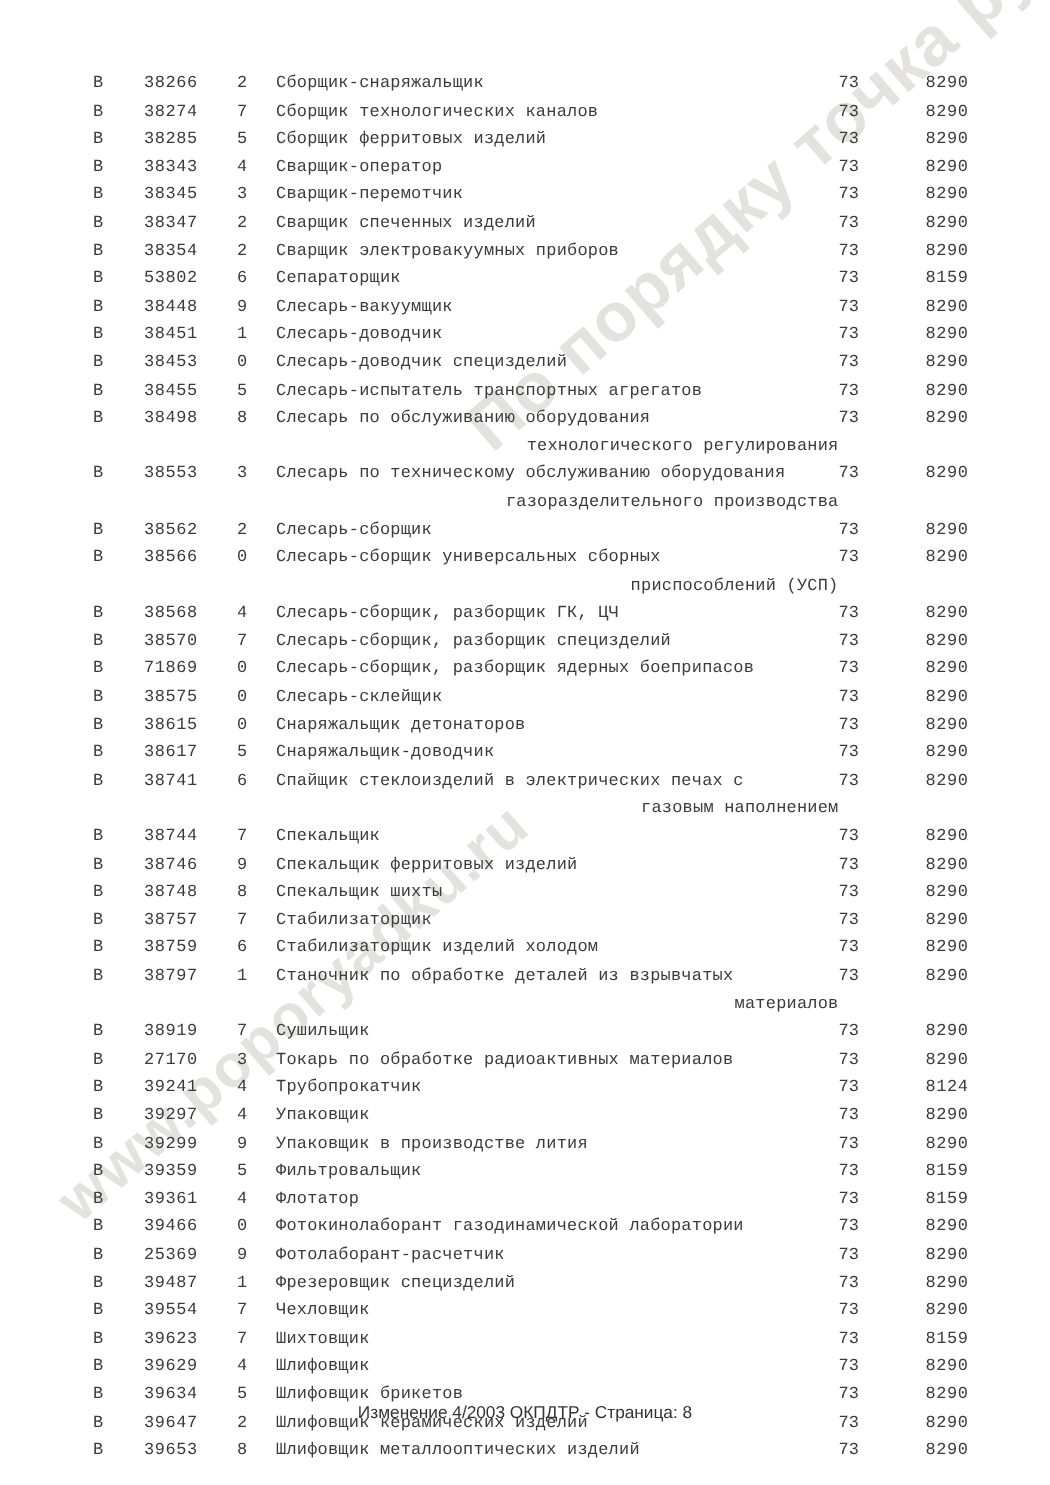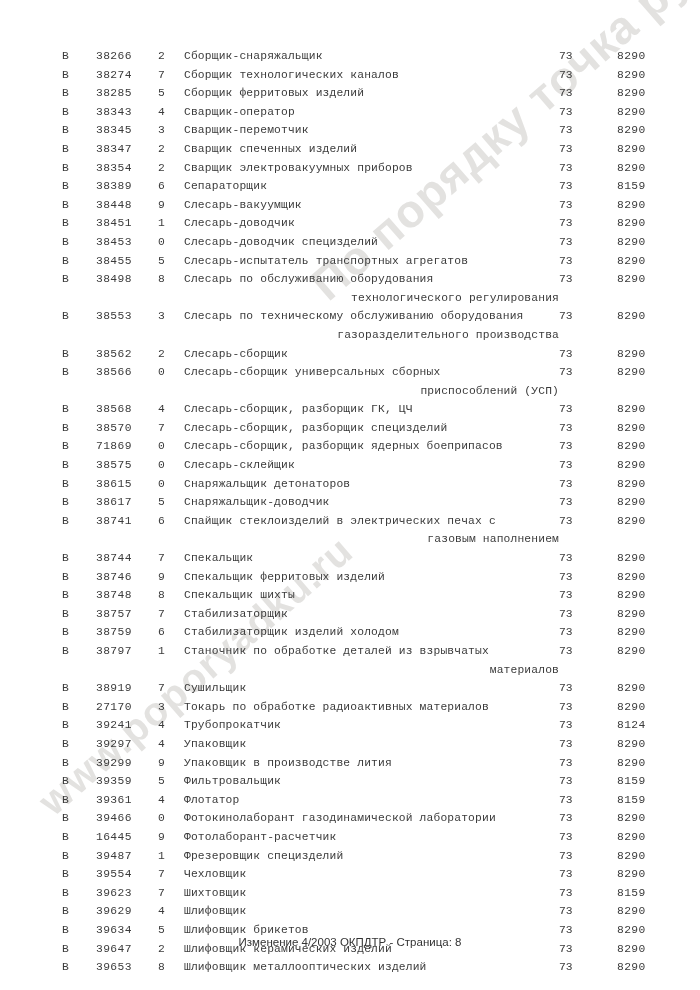--- a/index.html
+++ b/index.html
@@ -168,21 +168,21 @@
           <tr>
             <td class="c-kind">В</td>
             <td class="c-code">38354</td>
             <td class="c-check">2</td>
             <td class="c-name"><span class="name-l1">Сварщик электровакуумных приборов</span></td>
             <td class="c-v1">73</td>
             <td class="c-v2">8290</td>
           </tr>
           <tr>
             <td class="c-kind">В</td>
-            <td class="c-code">38389</td>
+            <td class="c-code">53802</td>
             <td class="c-check">6</td>
             <td class="c-name"><span class="name-l1">Сепараторщик</span></td>
             <td class="c-v1">73</td>
             <td class="c-v2">8159</td>
           </tr>
           <tr>
             <td class="c-kind">В</td>
             <td class="c-code">38448</td>
             <td class="c-check">9</td>
             <td class="c-name"><span class="name-l1">Слесарь-вакуумщик</span></td>
@@ -408,21 +408,21 @@
           <tr>
             <td class="c-kind">В</td>
             <td class="c-code">39466</td>
             <td class="c-check">0</td>
             <td class="c-name"><span class="name-l1">Фотокинолаборант газодинамической лаборатории</span></td>
             <td class="c-v1">73</td>
             <td class="c-v2">8290</td>
           </tr>
           <tr>
             <td class="c-kind">В</td>
-            <td class="c-code">16445</td>
+            <td class="c-code">25369</td>
             <td class="c-check">9</td>
             <td class="c-name"><span class="name-l1">Фотолаборант-расчетчик</span></td>
             <td class="c-v1">73</td>
             <td class="c-v2">8290</td>
           </tr>
           <tr>
             <td class="c-kind">В</td>
             <td class="c-code">39487</td>
             <td class="c-check">1</td>
             <td class="c-name"><span class="name-l1">Фрезеровщик специзделий</span></td>

